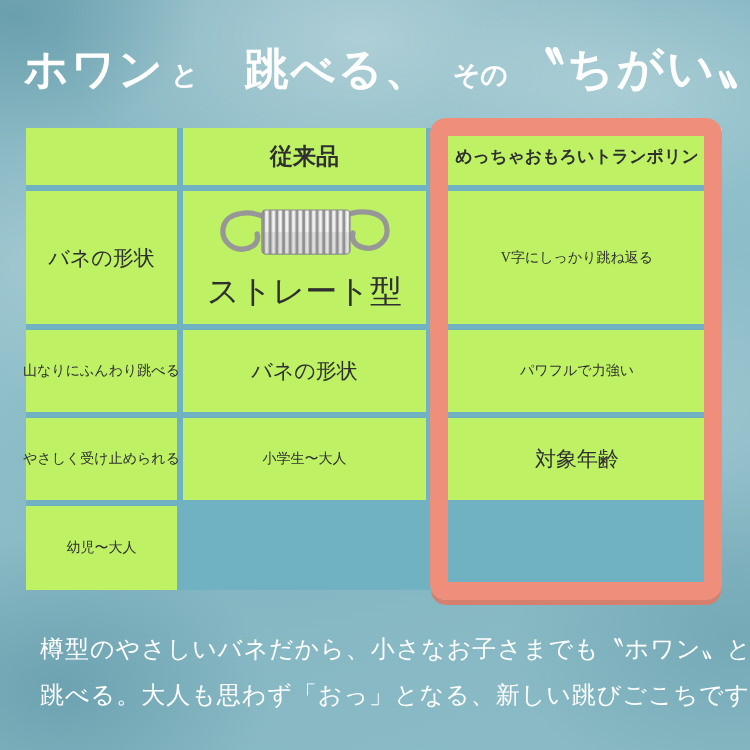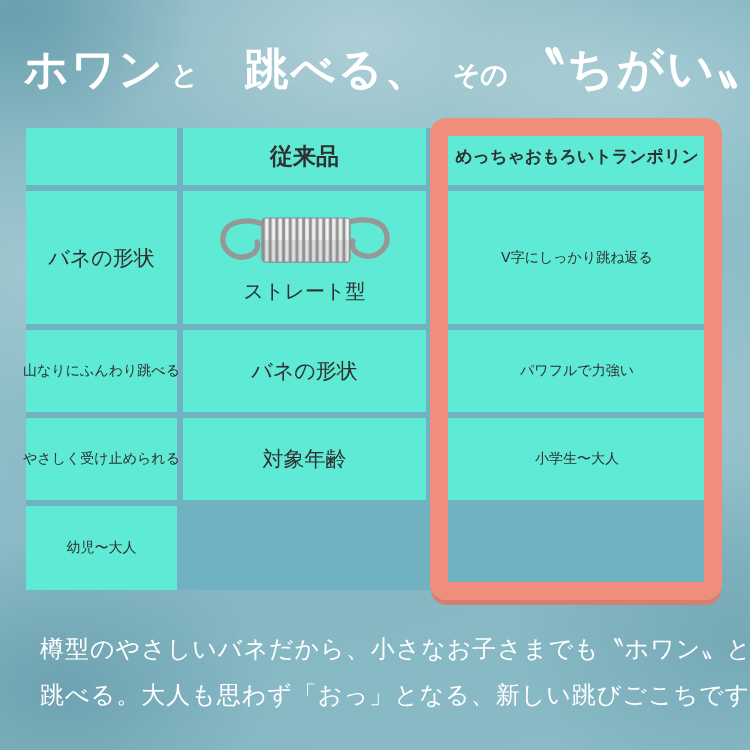--- a/index.html
+++ b/index.html
@@ -39,29 +39,29 @@
   .table-grid{
     position:absolute;left:26px;top:128px;
     display:grid;
     grid-template-columns:151px 243px 290px;
     grid-template-rows:57px 133px 82px 82px 84px;
     gap:6px;
     background:#70b1c2;
     z-index:1;
   }
   .cell{
-    background:#5eead4;
+    background:#bef264;
     display:flex;flex-direction:column;align-items:center;justify-content:center;
-    color:#2f2f2f;text-align:center;
+    color:#2f2f2f;text-align:center;font-family:Liberation Serif, serif;
   }
   .cell.hdr{font-weight:700;font-size:23px;}
   .cell.hdr-product{font-weight:700;font-size:17px;text-align:center;}
   .cell.rowlabel{font-size:21px;font-weight:400;text-align:right;}
   .cell.val{font-size:14px;font-weight:400;white-space:nowrap;}
-  .spring-caption{font-size:20px;margin-top:6px;}
+  .spring-caption{font-size:32px;margin-top:6px;}
   .spring-svg{display:block;}
 
   
   .highlight-frame{
     position:absolute;left:430px;top:118px;width:292px;height:482px;
     box-sizing:border-box;
     border:18px solid #ef8f7b;
     border-radius:16px;
     box-shadow:0 6px 0 -1px #d5806e;
     z-index:2;
@@ -114,22 +114,22 @@
       <div class="spring-caption">ストレート型</div>
     </div>
 
     <div class="cell val">V字にしっかり跳ね返る</div>
     <div class="cell val">山なりにふんわり跳べる</div>
 
     <div class="cell rowlabel">バネの形状</div>
     <div class="cell val">パワフルで力強い</div>
     <div class="cell val">やさしく受け止められる</div>
 
+    <div class="cell val">小学生〜大人</div>
     <div class="cell rowlabel">対象年齢</div>
-    <div class="cell val">小学生〜大人</div>
     <div class="cell val">幼児〜大人</div>
   </div>
 
   <div class="highlight-frame"></div>
 
   <div class="footer-text">
     <div>樽型のやさしいバネだから、小さなお子さまでも〝ホワン〟と</div>
     <div>跳べる。大人も思わず「おっ」となる、新しい跳びごこちです。</div>
   </div>
 </div>

